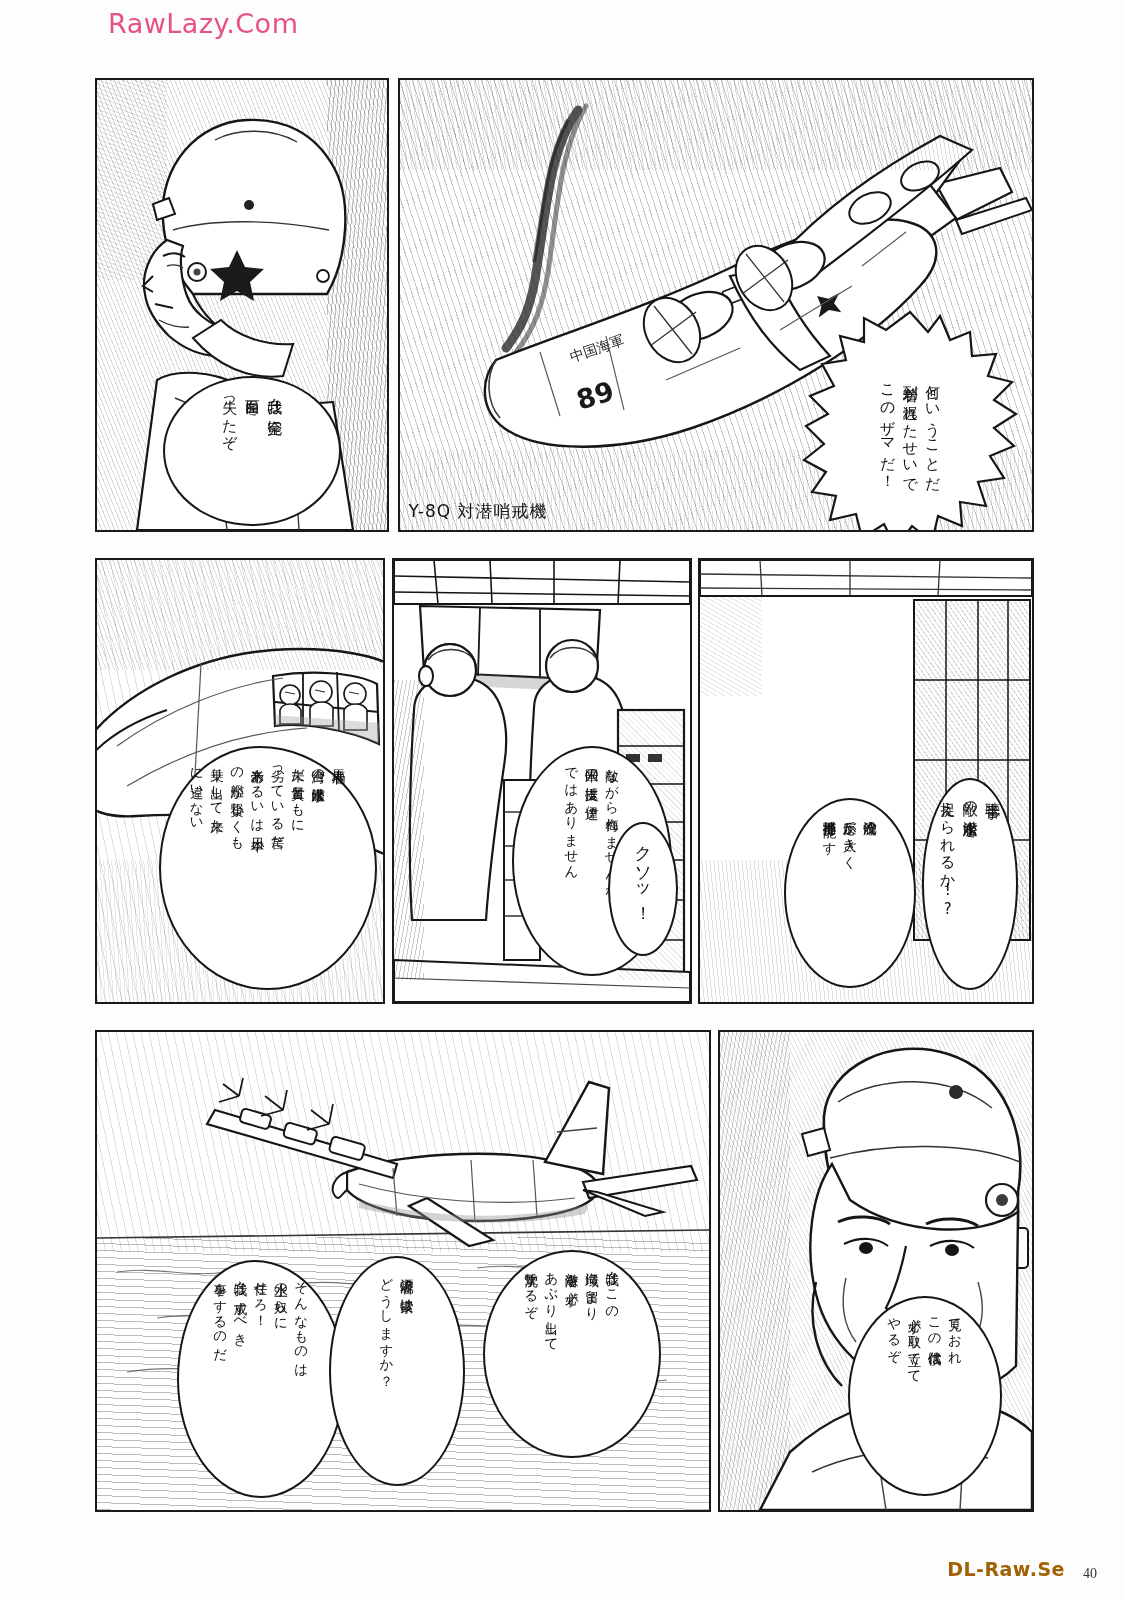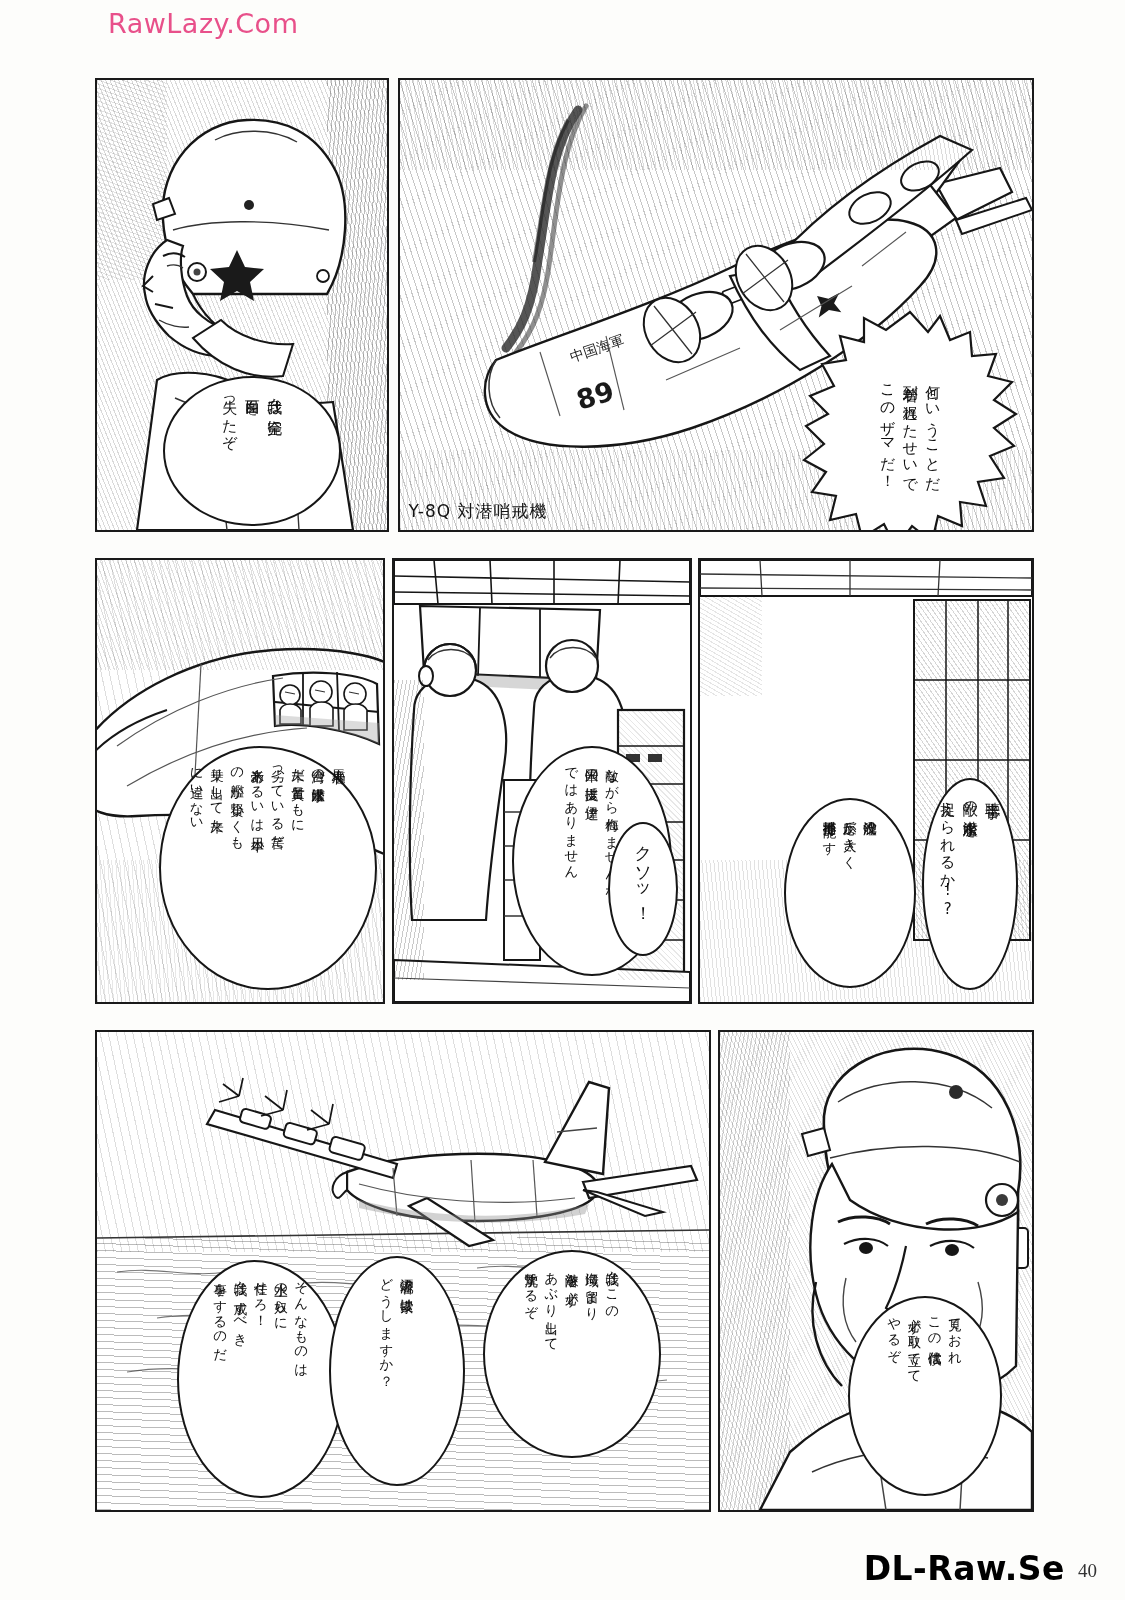--- a/index.html
+++ b/index.html
@@ -26,32 +26,32 @@
     top: 8px;
     font-size: 27px;
     font-weight: normal;
     color: #e8508a;
     letter-spacing: 0.5px;
     font-family: "DejaVu Sans", sans-serif;
   }
   .wm-bottom {
     position: absolute;
     right: 60px;
-    bottom: 12px;
-    font-size: 33px;
+    bottom: 20px;
+    font-size: 19px;
     font-weight: bold;
-    color: #000000;
+    color: #a16207;
     font-family: "DejaVu Sans", sans-serif;
     letter-spacing: 0.5px;
   }
   .page-number {
     position: absolute;
     right: 28px;
     bottom: 18px;
-    font-size: 19px;
+    font-size: 14px;
     color: #333;
     font-family: "Liberation Serif", serif;
   }
   
   .panel {
     position: absolute;
     border: 2px solid #1a1a1a;
     background: #ffffff;
     overflow: hidden;
   }

